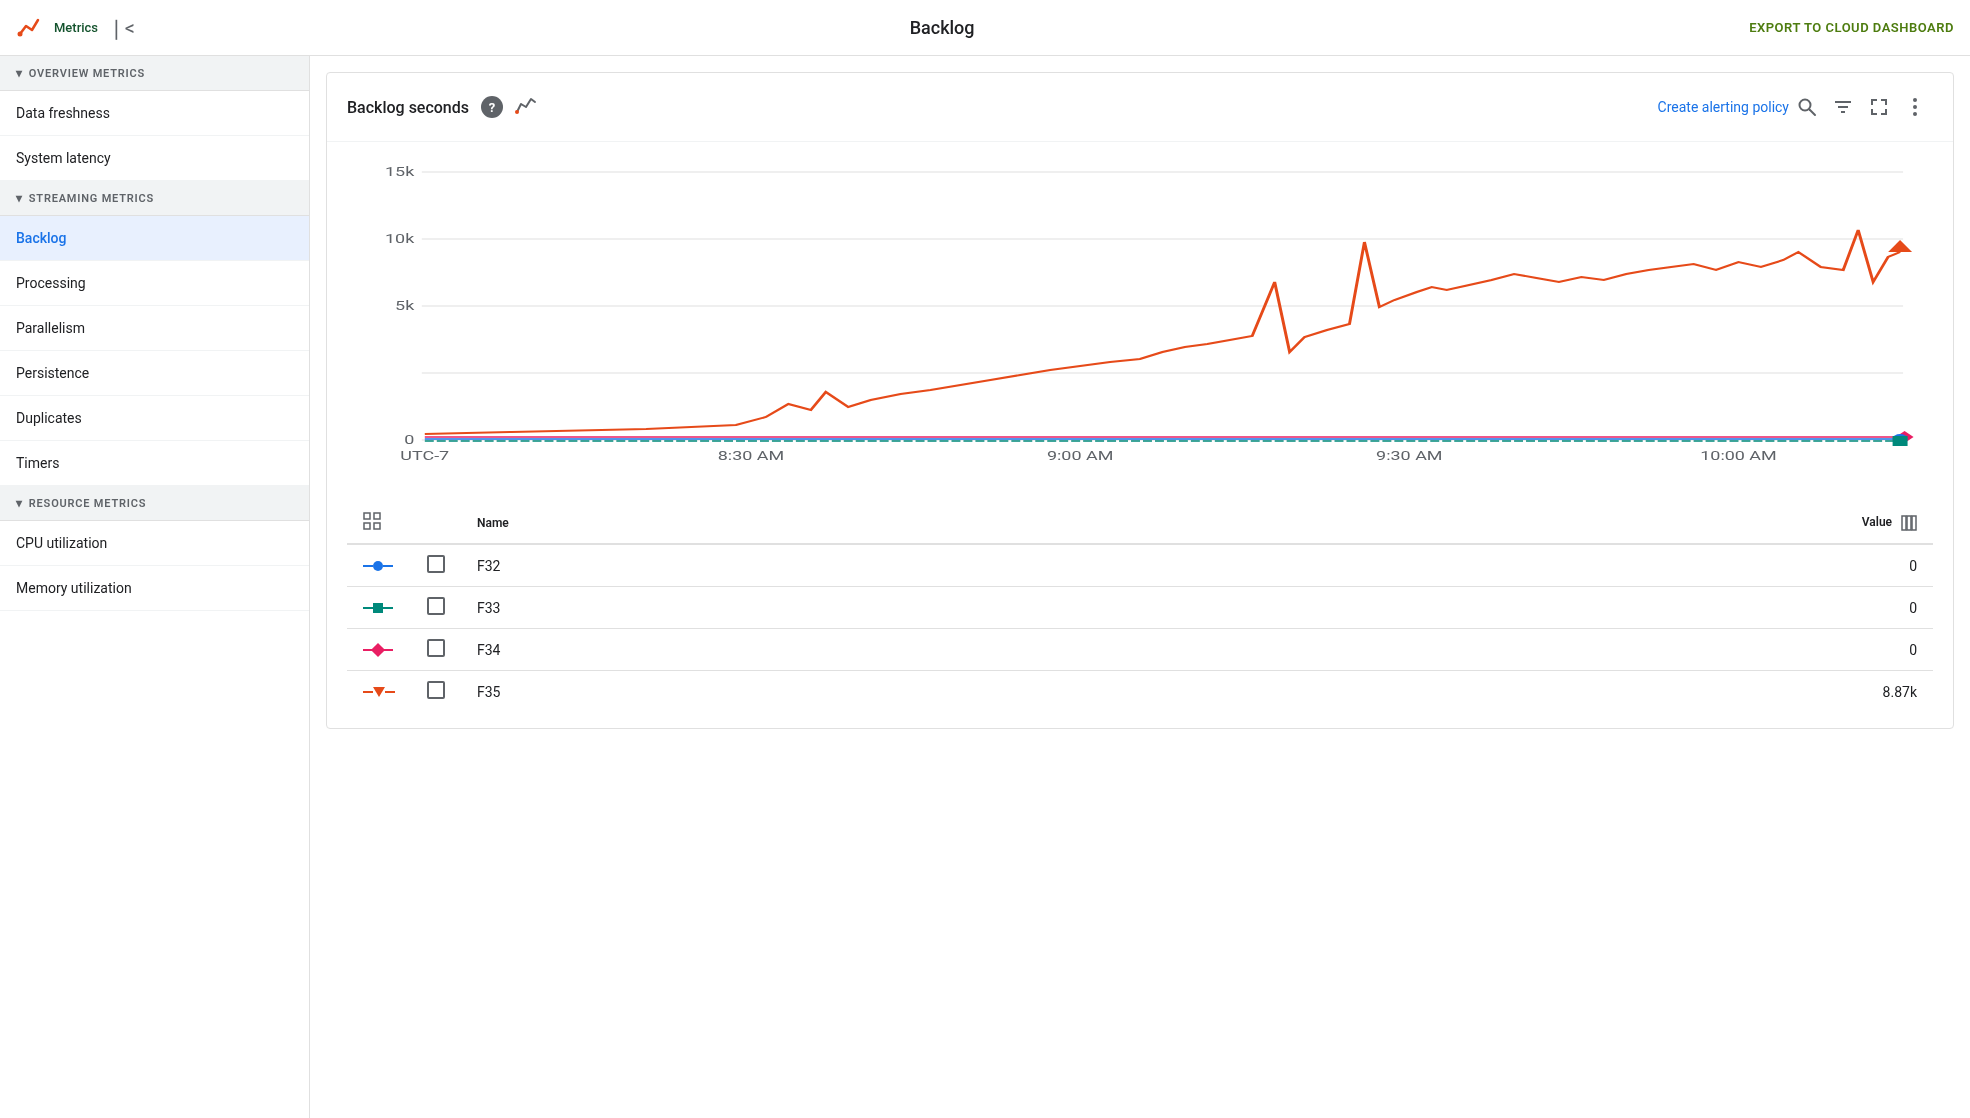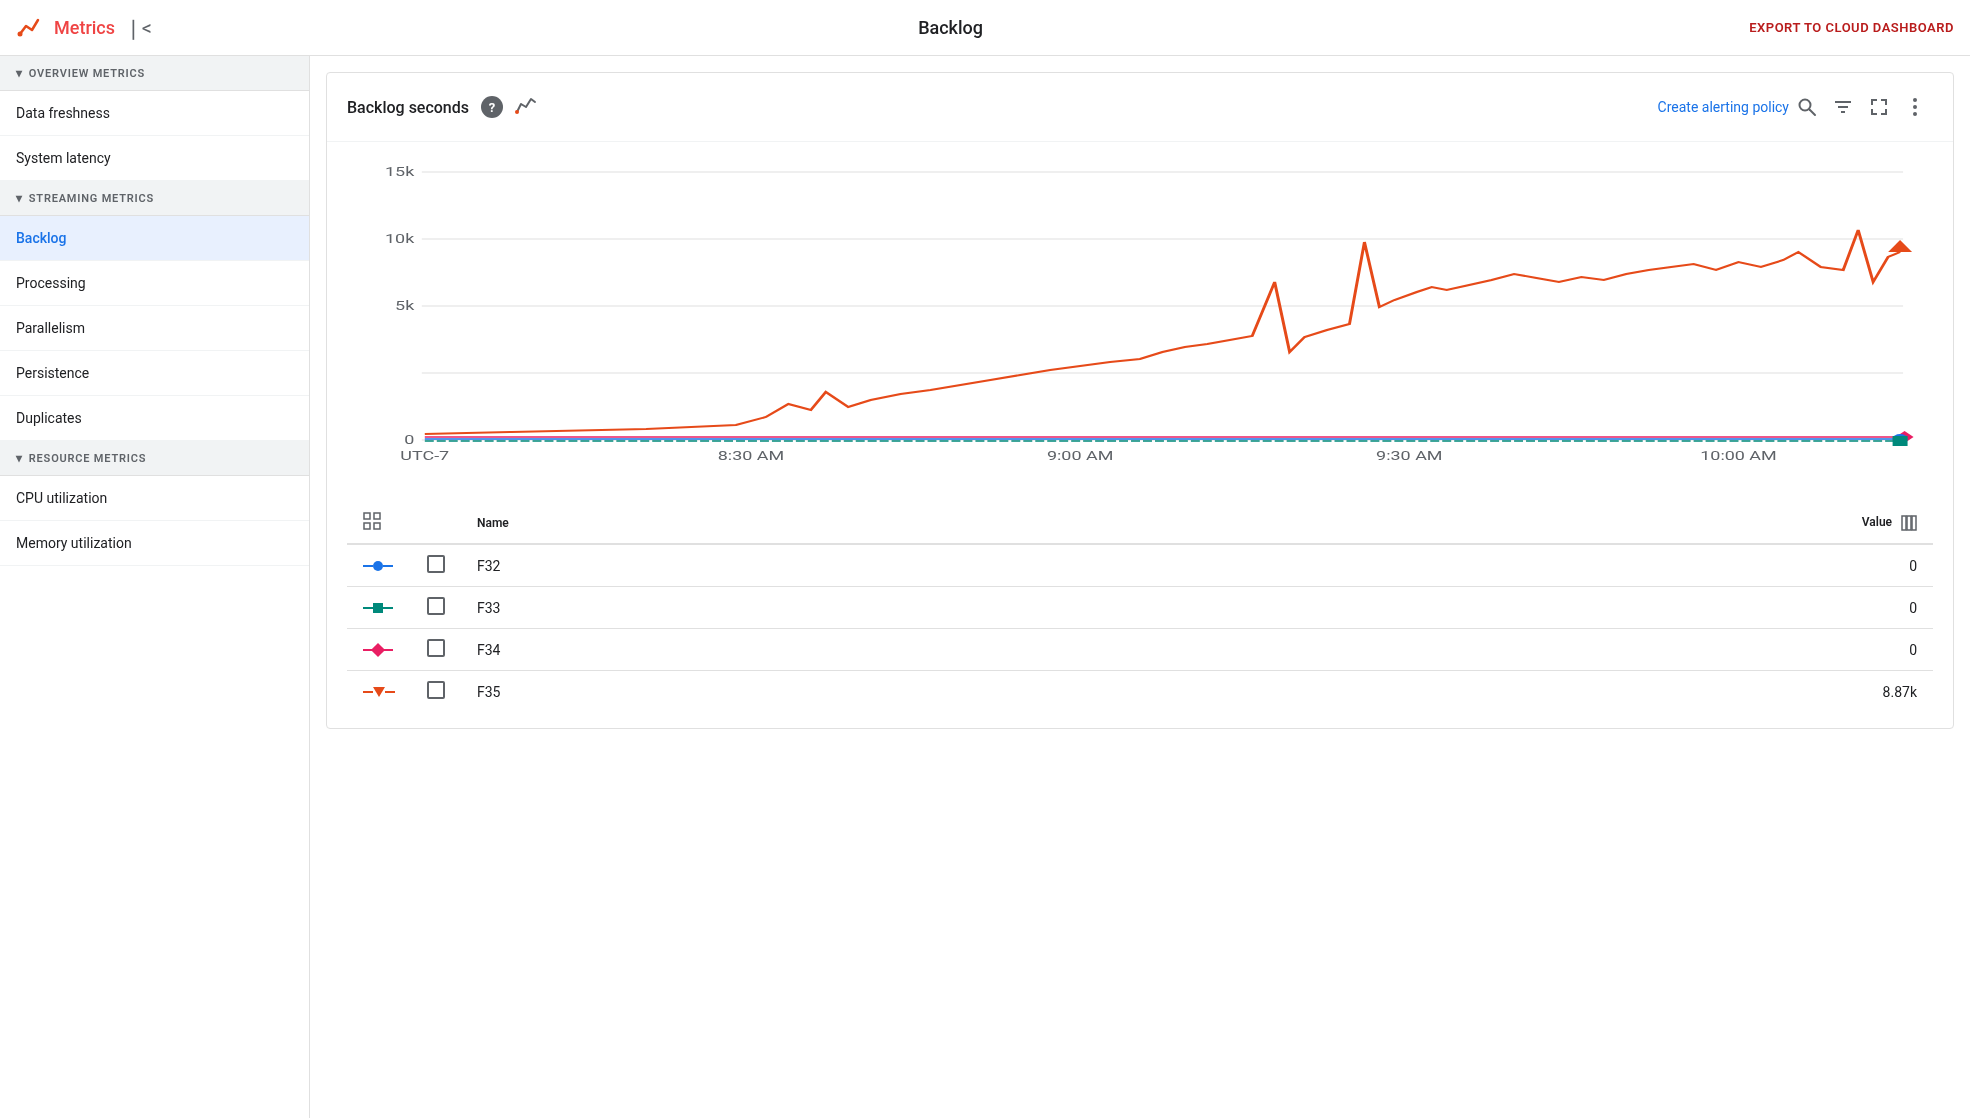--- a/index.html
+++ b/index.html
@@ -5,24 +5,24 @@
     * { box-sizing: border-box; margin: 0; padding: 0; }
     body { font-family: 'Roboto', Arial, sans-serif; font-size: 14px; color: #202124; background: #f8f9fa; display: flex; flex-direction: column; height: 100vh; overflow: hidden; }
 
     .app-header {
       display: flex; align-items: center; justify-content: space-between;
       padding: 0 16px; height: 56px; background: #fff;
       border-bottom: 1px solid #e0e0e0; flex-shrink: 0;
     }
     .app-header-left { display: flex; align-items: center; gap: 10px; }
     .app-logo { width: 28px; height: 28px; }
-    .app-title { font-size: 18px; font-weight: 500; color: #ef4444; }
+    .app-title { font-size: 13px; font-weight: 500; color: #14532d; }
     .collapse-btn { cursor: pointer; color: #5f6368; font-size: 20px; }
     .page-title { font-size: 18px; font-weight: 500; color: #202124; }
-    .export-link { color: #b91c1c; font-weight: 600; font-size: 13px; letter-spacing: 0.5px; cursor: pointer; text-transform: uppercase; }
+    .export-link { color: #4d7c0f; font-weight: 600; font-size: 13px; letter-spacing: 0.5px; cursor: pointer; text-transform: uppercase; }
 
     .main-layout { display: flex; flex: 1; overflow: hidden; }
 
     
     .sidebar { width: 310px; background: #fff; border-right: 1px solid #e0e0e0; overflow-y: auto; flex-shrink: 0; }
     .sidebar-section-header {
       display: flex; align-items: center; gap: 6px;
       padding: 10px 16px; font-size: 11px; font-weight: 600; color: #5f6368;
       letter-spacing: 0.8px; background: #f1f3f4; border-bottom: 1px solid #e0e0e0;
       cursor: pointer;
@@ -111,20 +111,23 @@
       <span>Processing</span>
     </div>
     <div class="sidebar-item">
       <span>Parallelism</span>
     </div>
     <div class="sidebar-item">
       <span>Persistence</span>
     </div>
     <div class="sidebar-item">
       <span>Duplicates</span>
+    </div>
+    <div class="sidebar-item">
+      <span>Timers</span>
     </div>
 
     <div class="sidebar-section-header">
       <span class="chevron-icon">▾</span>
       <span>RESOURCE METRICS</span>
     </div>
     <div class="sidebar-item">
       <span>CPU utilization</span>
     </div>
     <div class="sidebar-item">

